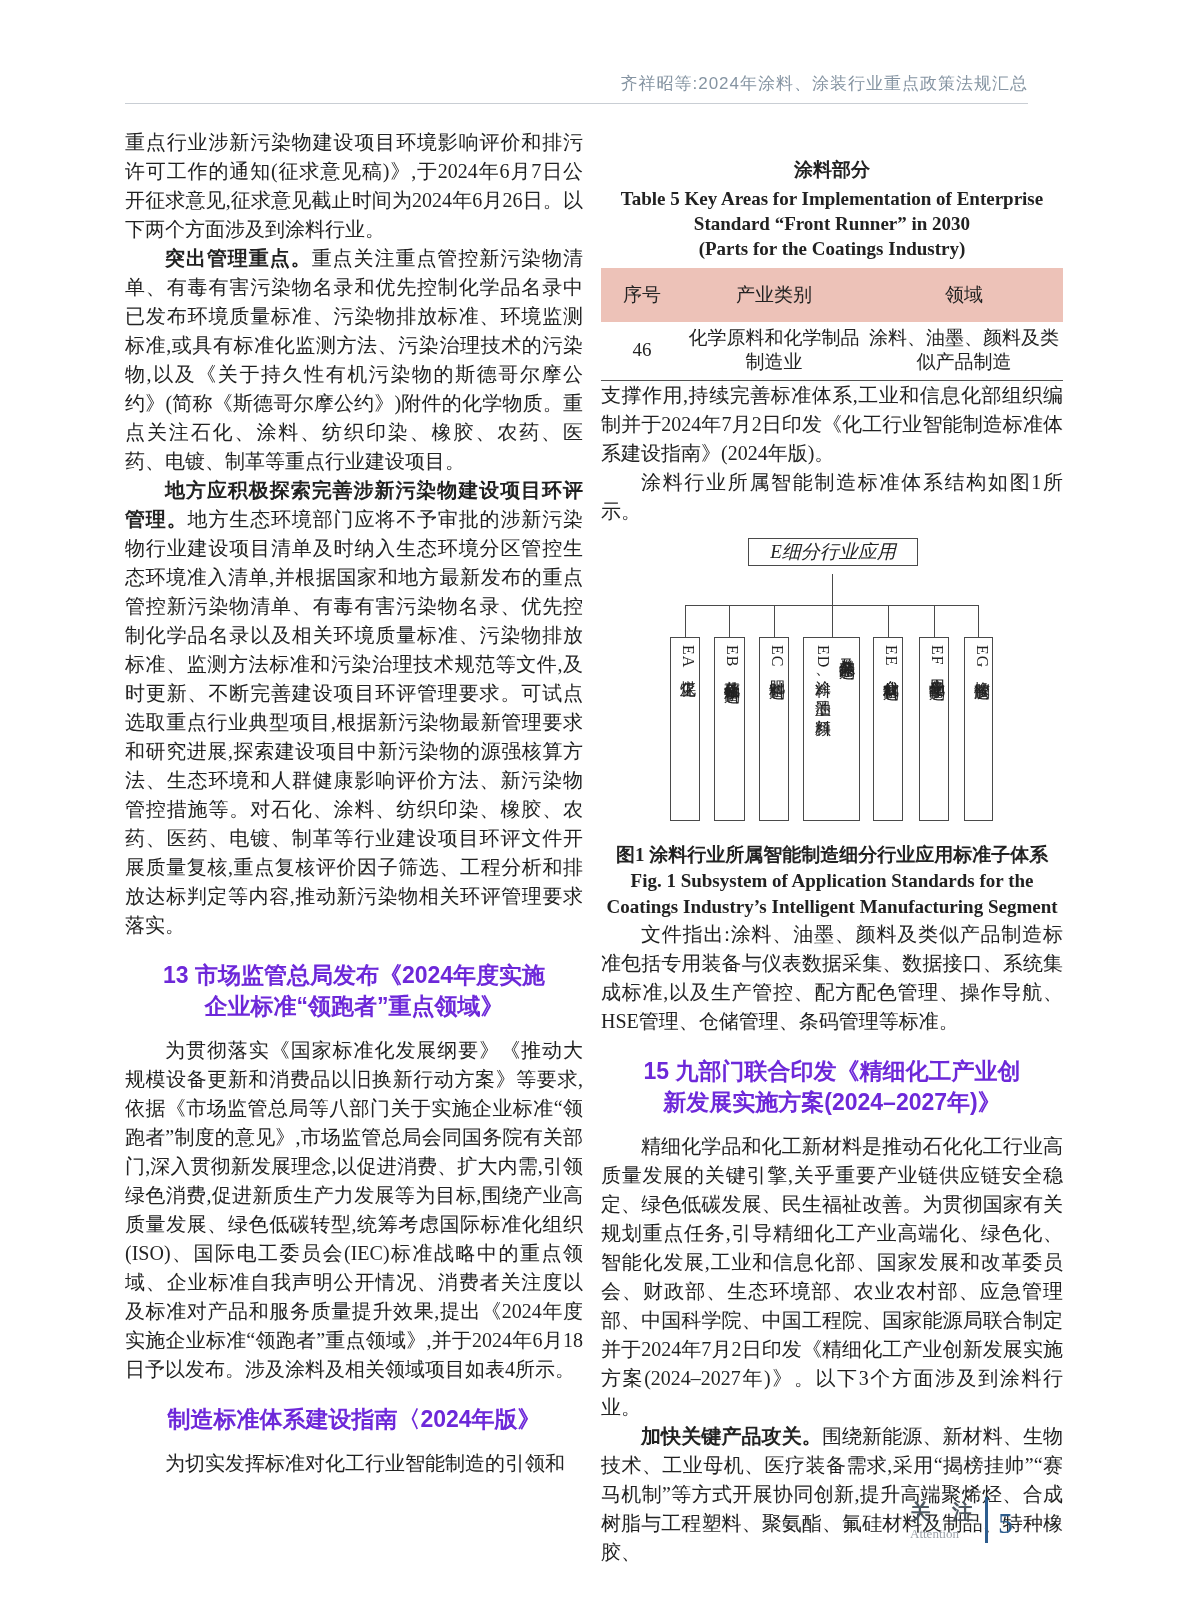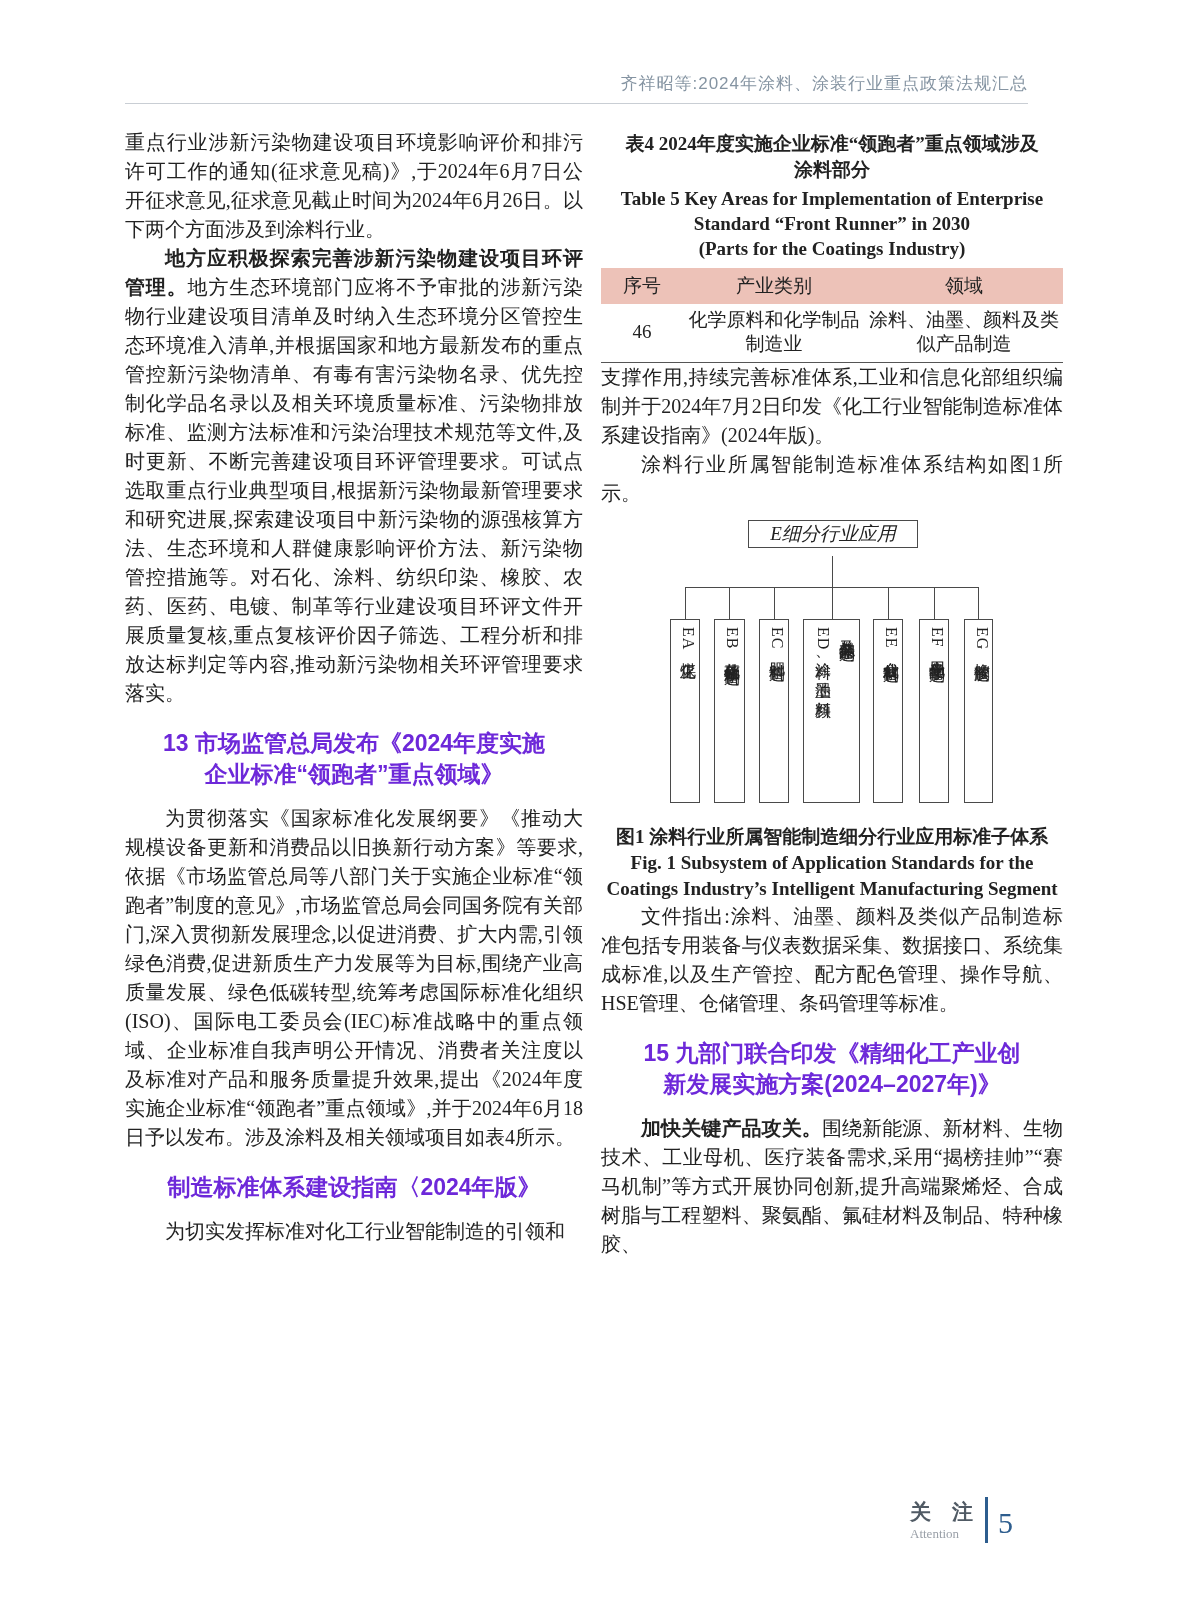--- a/index.html
+++ b/index.html
@@ -25,21 +25,21 @@
          font-family:"Liberation Sans","DejaVu Sans",sans-serif;
          font-weight:bold;font-size:23px;line-height:31px;}
   h2.sec span{display:block;}
 
   
   .tbl-title-cn{font-size:19px;font-weight:bold;text-align:center;line-height:26px;margin:0;}
   .tbl-title-en{font-size:19px;font-weight:bold;text-align:center;line-height:25px;margin:3px 0 7px;
                 font-family:"Liberation Serif","DejaVu Serif",serif;}
   table.t4{width:100%;border-collapse:collapse;font-size:19px;border-bottom:1px solid #555;}
   table.t4 thead tr{background:#edc2b8;}
-  table.t4 th{font-weight:normal;height:30px;text-align:center;padding:3px 2px;}
+  table.t4 th{font-weight:normal;height:30px;text-align:center;padding:12px 2px;}
   table.t4 td{text-align:center;vertical-align:middle;line-height:24px;padding:4px 2px 6px;}
   .c1{width:78px;} .c2{width:178px;}
 
   
   .fig-chart{position:relative;height:292px;margin-top:8px;}
   .fig-root{position:absolute;left:147px;top:4px;width:170px;height:28px;box-sizing:border-box;
             border:1px solid #4a4a4a;text-align:center;font-size:19px;line-height:26px;font-style:italic;}
   .fline{position:absolute;background:#4a4a4a;}
   .fig-box{position:absolute;top:103px;height:184px;box-sizing:border-box;border:1px solid #4a4a4a;
            writing-mode:vertical-lr;text-orientation:mixed;font-size:16px;line-height:24px;
@@ -65,40 +65,41 @@
 
 <div class="page">
 
   <div class="running-head">
     <span>齐祥昭等:2024年涂料、涂装行业重点政策法规汇总</span>
   </div>
   <div class="header-rule"></div>
 
   <div class="col col-left">
     <p class="body noindent">重点行业涉新污染物建设项目环境影响评价和排污许可工作的通知(征求意见稿)》,于2024年6月7日公开征求意见,征求意见截止时间为2024年6月26日。以下两个方面涉及到涂料行业。</p>
+    <p class="body"><span class="lead">突出管理重点。</span><span>重点关注重点管控新污染物清单、有毒有害污染物名录和优先控制化学品名录中已发布环境质量标准、污染物排放标准、环境监测标准,或具有标准化监测方法、污染治理技术的污染物,以及《关于持久性有机污染物的斯德哥尔摩公约》(简称《斯德哥尔摩公约》)附件的化学物质。重点关注石化、涂料、纺织印染、橡胶、农药、医药、电镀、制革等重点行业建设项目。</span></p>
     <p class="body"><span class="lead">地方应积极探索完善涉新污染物建设项目环评管理。</span><span>地方生态环境部门应将不予审批的涉新污染物行业建设项目清单及时纳入生态环境分区管控生态环境准入清单,并根据国家和地方最新发布的重点管控新污染物清单、有毒有害污染物名录、优先控制化学品名录以及相关环境质量标准、污染物排放标准、监测方法标准和污染治理技术规范等文件,及时更新、不断完善建设项目环评管理要求。可试点选取重点行业典型项目,根据新污染物最新管理要求和研究进展,探索建设项目中新污染物的源强核算方法、生态环境和人群健康影响评价方法、新污染物管控措施等。对石化、涂料、纺织印染、橡胶、农药、医药、电镀、制革等行业建设项目环评文件开展质量复核,重点复核评价因子筛选、工程分析和排放达标判定等内容,推动新污染物相关环评管理要求落实。</span></p>
 
     <h2 class="sec">
       <span>13  市场监管总局发布《2024年度实施</span>
       <span>企业标准“领跑者”重点领域》</span>
     </h2>
 
     <p class="body">为贯彻落实《国家标准化发展纲要》《推动大规模设备更新和消费品以旧换新行动方案》等要求,依据《市场监管总局等八部门关于实施企业标准“领跑者”制度的意见》,市场监管总局会同国务院有关部门,深入贯彻新发展理念,以促进消费、扩大内需,引领绿色消费,促进新质生产力发展等为目标,围绕产业高质量发展、绿色低碳转型,统筹考虑国际标准化组织(ISO)、国际电工委员会(IEC)标准战略中的重点领域、企业标准自我声明公开情况、消费者关注度以及标准对产品和服务质量提升效果,提出《2024年度实施企业标准“领跑者”重点领域》,并于2024年6月18日予以发布。涉及涂料及相关领域项目如表4所示。</p>
 
     <h2 class="sec">
       <span>制造标准体系建设指南〈2024年版》</span>
     </h2>
 
     <p class="body">为切实发挥标准对化工行业智能制造的引领和</p>
   </div>
 
   <div class="col col-right">
 
     <p class="tbl-title-cn">
-      <span>表4  2024年度实施企业标准“领跑者”重点领域涉及</span><br>
+      <br>
       <span>涂料部分</span>
     </p>
     <p class="tbl-title-en">
       <span>Table 5  Key Areas for Implementation of Enterprise</span><br>
       <span>Standard “Front Runner” in 2030</span><br>
       <span>(Parts for the Coatings Industry)</span>
     </p>
 
     <table class="t4">
       <thead>
@@ -162,20 +163,21 @@
       <span>Coatings Industry’s Intelligent Manufacturing Segment</span>
     </p>
 
     <p class="body mt16">文件指出:涂料、油墨、颜料及类似产品制造标准包括专用装备与仪表数据采集、数据接口、系统集成标准,以及生产管控、配方配色管理、操作导航、HSE管理、仓储管理、条码管理等标准。</p>
 
     <h2 class="sec">
       <span>15  九部门联合印发《精细化工产业创</span>
       <span>新发展实施方案(2024–2027年)》</span>
     </h2>
 
+    <p class="body">精细化学品和化工新材料是推动石化化工行业高质量发展的关键引擎,关乎重要产业链供应链安全稳定、绿色低碳发展、民生福祉改善。为贯彻国家有关规划重点任务,引导精细化工产业高端化、绿色化、智能化发展,工业和信息化部、国家发展和改革委员会、财政部、生态环境部、农业农村部、应急管理部、中国科学院、中国工程院、国家能源局联合制定并于2024年7月2日印发《精细化工产业创新发展实施方案(2024–2027年)》。以下3个方面涉及到涂料行业。</p>
     <p class="body"><span class="lead">加快关键产品攻关。</span><span>围绕新能源、新材料、生物技术、工业母机、医疗装备需求,采用“揭榜挂帅”“赛马机制”等方式开展协同创新,提升高端聚烯烃、合成树脂与工程塑料、聚氨酯、氟硅材料及制品、特种橡胶、</span></p>
   </div>
 
   <div class="footer">
     <div class="footer-labels">
       <div class="footer-cn">关　注</div>
       <div class="footer-en">Attention</div>
     </div>
     <div class="footer-bar"></div>
     <div class="footer-page">5</div>

